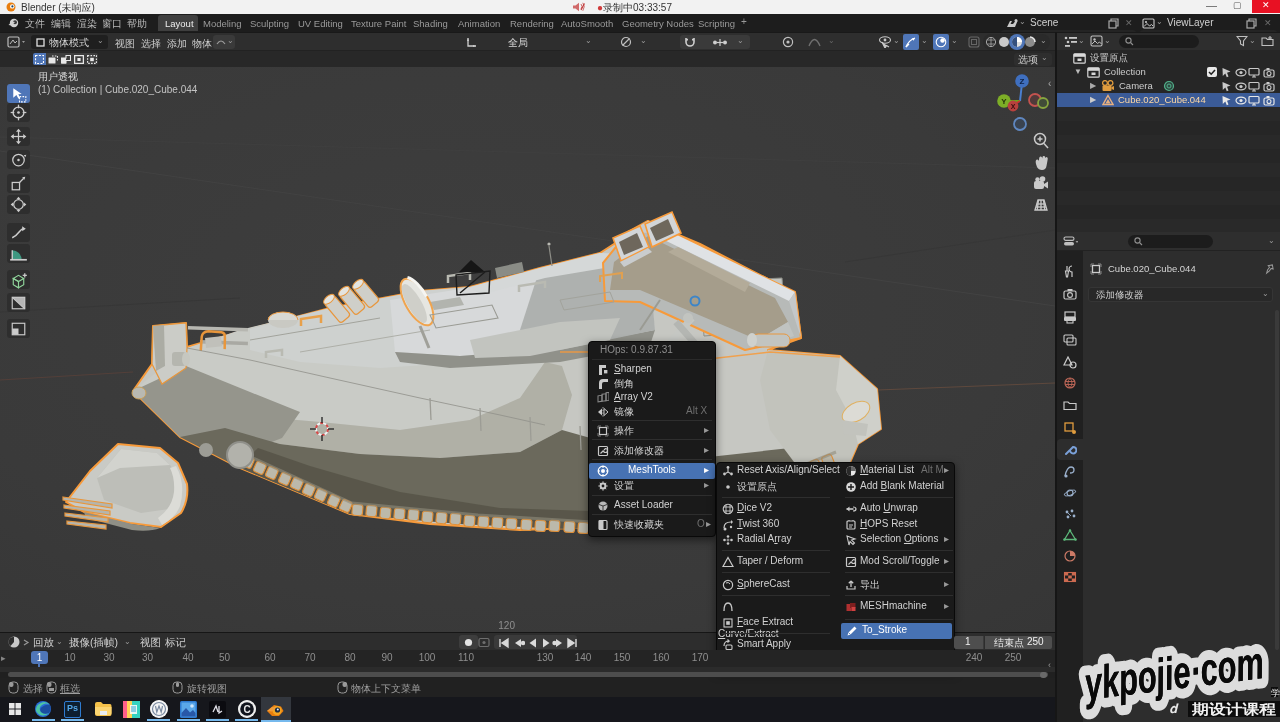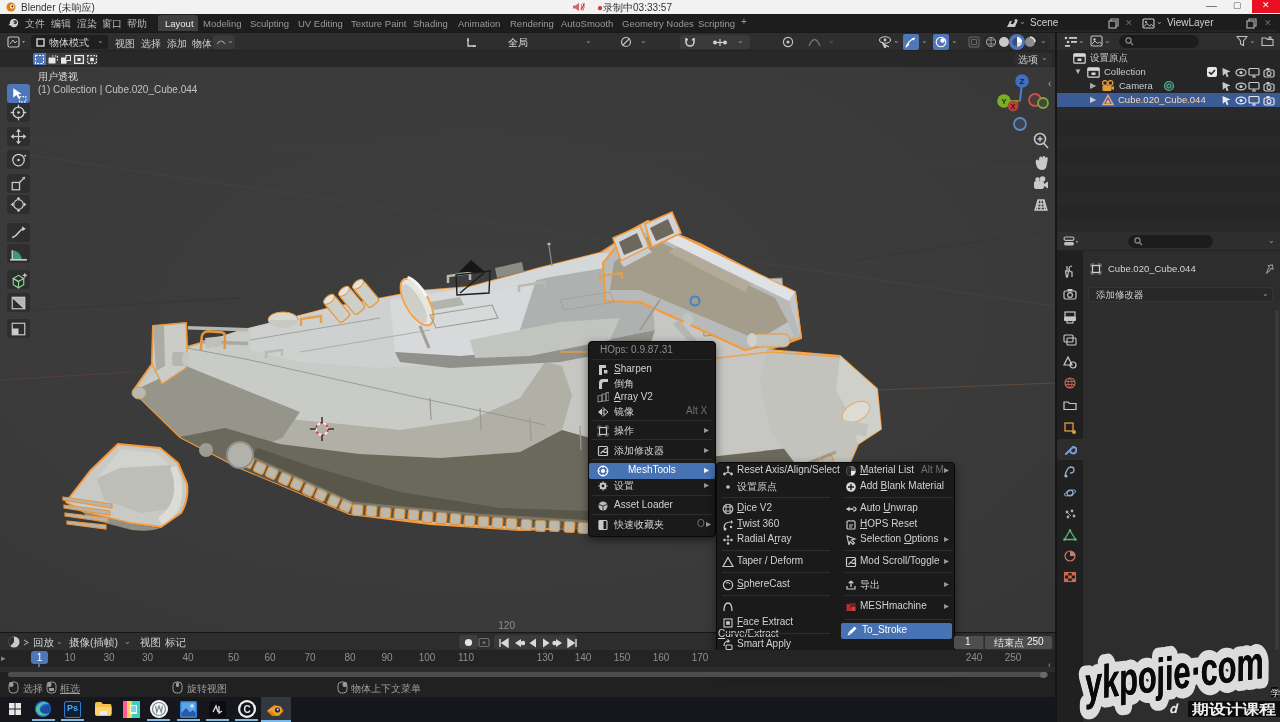--- a/index.html
+++ b/index.html
@@ -769,21 +769,21 @@
 <div class="abs" style="left:954px;top:636px;width:30px;height:13px;background:#4e4e4e;border-radius:2px 0 0 2px;border-right:1px solid #3a3a3a;"></div>
 <span class="abs" style="left:965px;top:636px;font-size:10px;color:#f0f0f0;">1</span>
 <div class="abs" style="left:985px;top:636px;width:67px;height:13px;background:#4e4e4e;border-radius:0 2px 2px 0;"></div>
 <span class="abs" style="left:994px;top:636px;font-size:10px;color:#e8e8e8;">结束点</span>
 <span class="abs" style="left:1027px;top:636px;font-size:10px;color:#f0f0f0;">250</span>
 <div class="abs" style="left:0;top:650px;width:1055px;height:17px;background:#242424;"></div>
 <span class="abs" style="left:60px;top:652px;width:20px;text-align:center;font-size:10px;color:#8f8f8f;">10</span>
 <span class="abs" style="left:99px;top:652px;width:20px;text-align:center;font-size:10px;color:#8f8f8f;">30</span>
 <span class="abs" style="left:137.5px;top:652px;width:20px;text-align:center;font-size:10px;color:#8f8f8f;">30</span>
 <span class="abs" style="left:178px;top:652px;width:20px;text-align:center;font-size:10px;color:#8f8f8f;">40</span>
-<span class="abs" style="left:219px;top:652px;width:20px;text-align:right;font-size:10px;color:#8f8f8f;">50</span>
+<span class="abs" style="left:219px;top:652px;width:20px;text-align:left;font-size:10px;color:#8f8f8f;">50</span>
 <span class="abs" style="left:260px;top:652px;width:20px;text-align:center;font-size:10px;color:#8f8f8f;">60</span>
 <span class="abs" style="left:300px;top:652px;width:20px;text-align:center;font-size:10px;color:#8f8f8f;">70</span>
 <span class="abs" style="left:340px;top:652px;width:20px;text-align:center;font-size:10px;color:#8f8f8f;">80</span>
 <span class="abs" style="left:377px;top:652px;width:20px;text-align:center;font-size:10px;color:#8f8f8f;">90</span>
 <span class="abs" style="left:417px;top:652px;width:20px;text-align:center;font-size:10px;color:#8f8f8f;">100</span>
 <span class="abs" style="left:456px;top:652px;width:20px;text-align:center;font-size:10px;color:#8f8f8f;">110</span>
 <span class="abs" style="left:495px;top:620px;width:20px;text-align:right;font-size:10px;color:#8f8f8f;">120</span>
 <span class="abs" style="left:535px;top:652px;width:20px;text-align:center;font-size:10px;color:#8f8f8f;">130</span>
 <span class="abs" style="left:573px;top:652px;width:20px;text-align:center;font-size:10px;color:#8f8f8f;">140</span>
 <span class="abs" style="left:612px;top:652px;width:20px;text-align:center;font-size:10px;color:#8f8f8f;">150</span>

